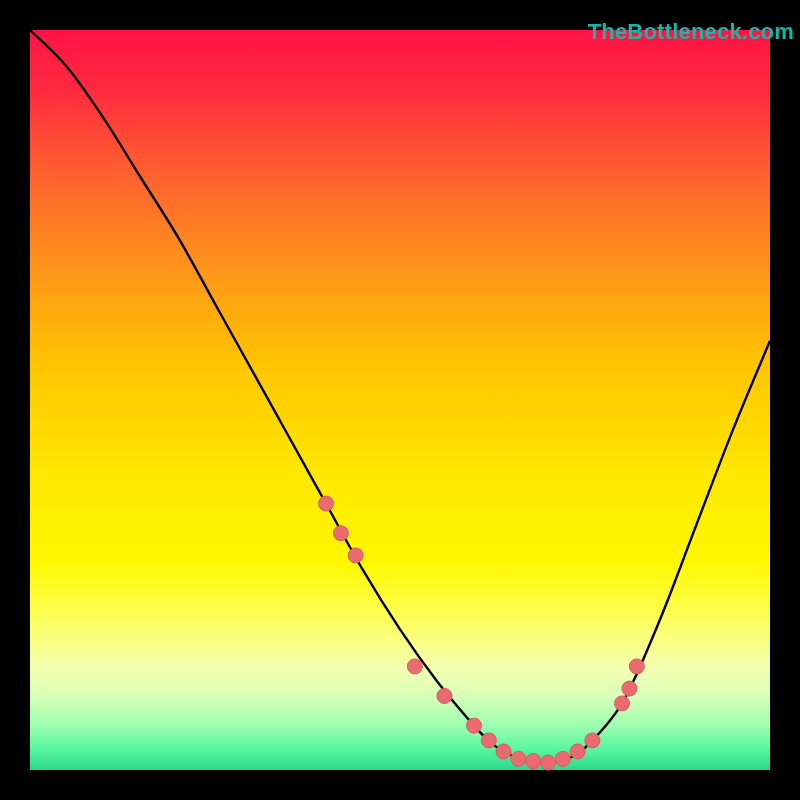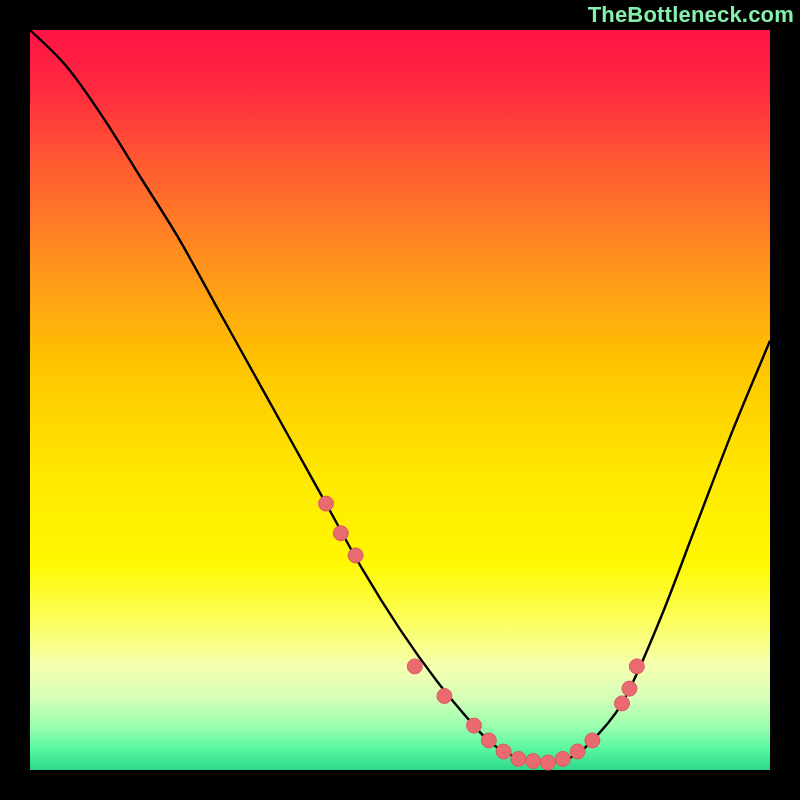--- a/index.html
+++ b/index.html
@@ -20,23 +20,23 @@
   .plot-area {
     position: absolute;
     left: 30px;
     top: 30px;
     width: 740px;
     height: 740px;
     
   }
   .watermark {
     position: absolute;
-    top: 2px;
+    top: 19px;
     right: 6px;
-    color: #86efac;
+    color: #14b8a6;
     font-size: 22px;
     font-weight: 600;
     letter-spacing: 0.2px;
   }
   svg.curve-layer {
     position: absolute;
     left: 30px;
     top: 30px;
     width: 740px;
     height: 740px;

